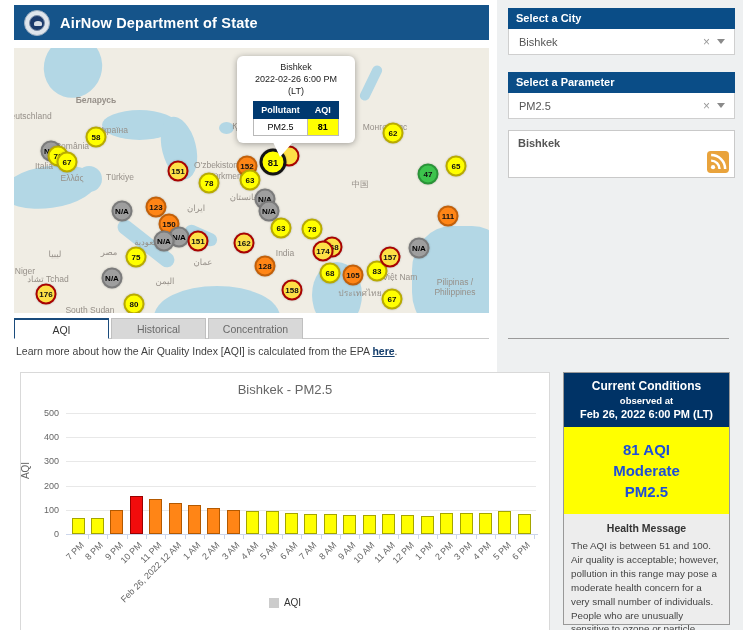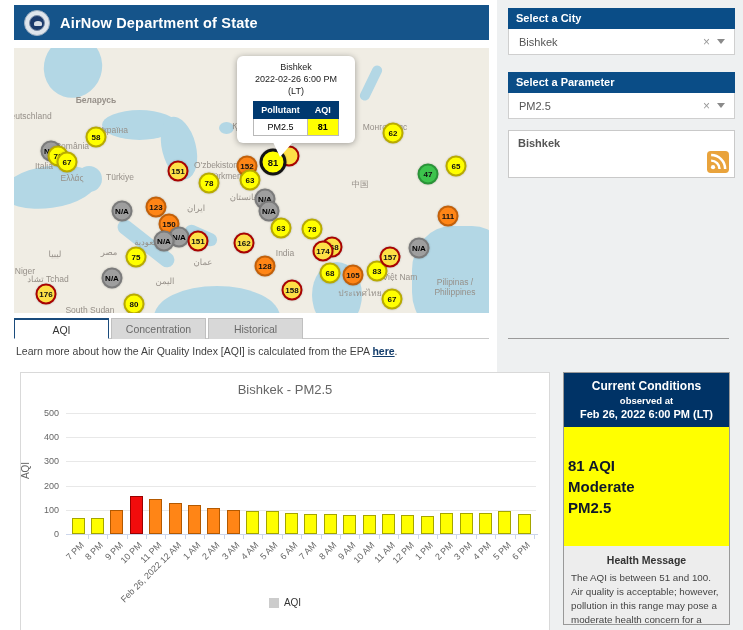--- a/index.html
+++ b/index.html
@@ -89,21 +89,21 @@
 
   #note { left:508px; top:186px; width:224px; font-size:9.5px; color:#5b616b; line-height:12.8px; }
   #divider { left:508px; top:338px; width:221px; height:1px; background:#9a9a9a; }
 
   
   #current { left:563px; top:372px; width:167px; height:253px; background:#ededed; border:1px solid #999; }
   #cur-head { background:#003366; color:#fff; text-align:center; padding:6px 4px 7px; }
   #cur-title { font-size:12px; font-weight:bold; }
   #cur-observed { font-size:9.5px; font-weight:bold; margin-top:2px; }
   #cur-datetime { font-size:11px; font-weight:bold; margin-top:2px; }
-  #cur-aqi-block { background:#ffff00; color:#0f172a; text-align:left; padding:28px 4px; }
+  #cur-aqi-block { background:#ffff00; color:#1d4ed8; text-align:center; padding:12px 4px; }
   #cur-aqi-block div { font-size:15px; font-weight:bold; line-height:21px; }
   #cur-health { padding:8px 7px; }
   #health-title { text-align:center; font-size:10.5px; font-weight:bold; color:#333; margin-bottom:5px; }
   #health-text { font-size:9.8px; color:#444; line-height:13.9px; }
 </style>
 </head>
 <body>
 
 <div id="canvas">
   <div class="abs" id="right-bg"></div>
@@ -211,22 +211,22 @@
           <td class="aqi-cell">81</td>
         </tr>
       </tbody>
         </table>
       <div id="popup-tail"></div>
     </div>
     </div>
 
   <div class="abs" id="tabs">
       <div class="tab active">AQI</div>
+      <div class="tab">Historical</div>
       <div class="tab">Concentration</div>
-      <div class="tab">Historical</div>
     </div>
 
   <div class="abs" id="learn-more">
     <span>Learn more about how the Air Quality Index [AQI] is calculated from the EPA </span><a class="lnk">here</a><span>.</span>
   </div>
 
   <div class="abs" id="chart-panel">
     <div id="chart-title">Bishkek - PM2.5</div>
     <div id="chart-ylabel">AQI</div>
     <div id="xaxis-line"></div>

